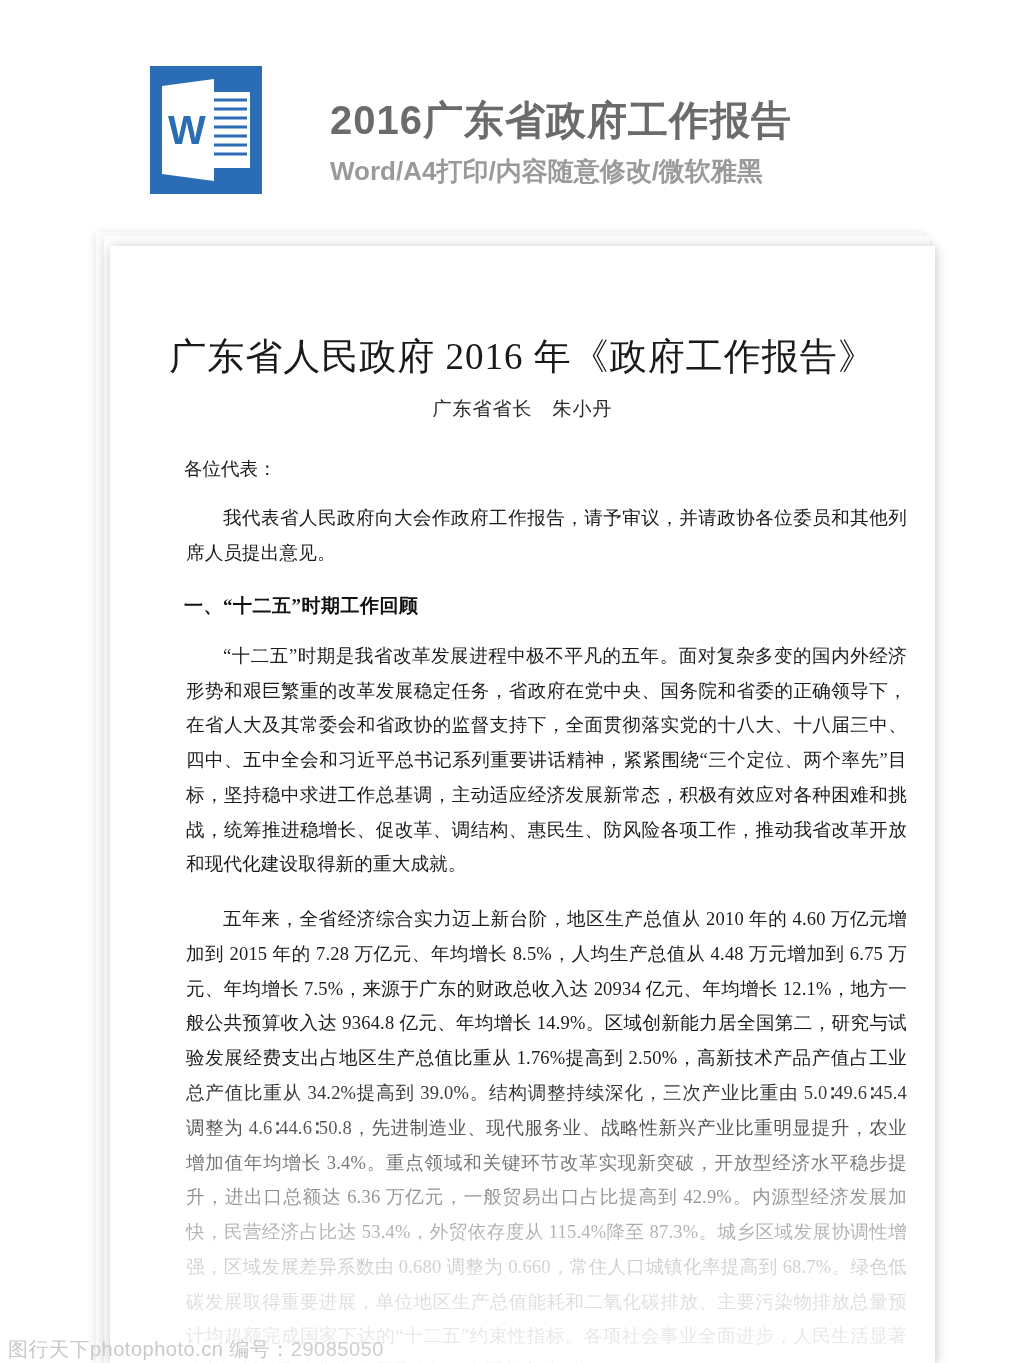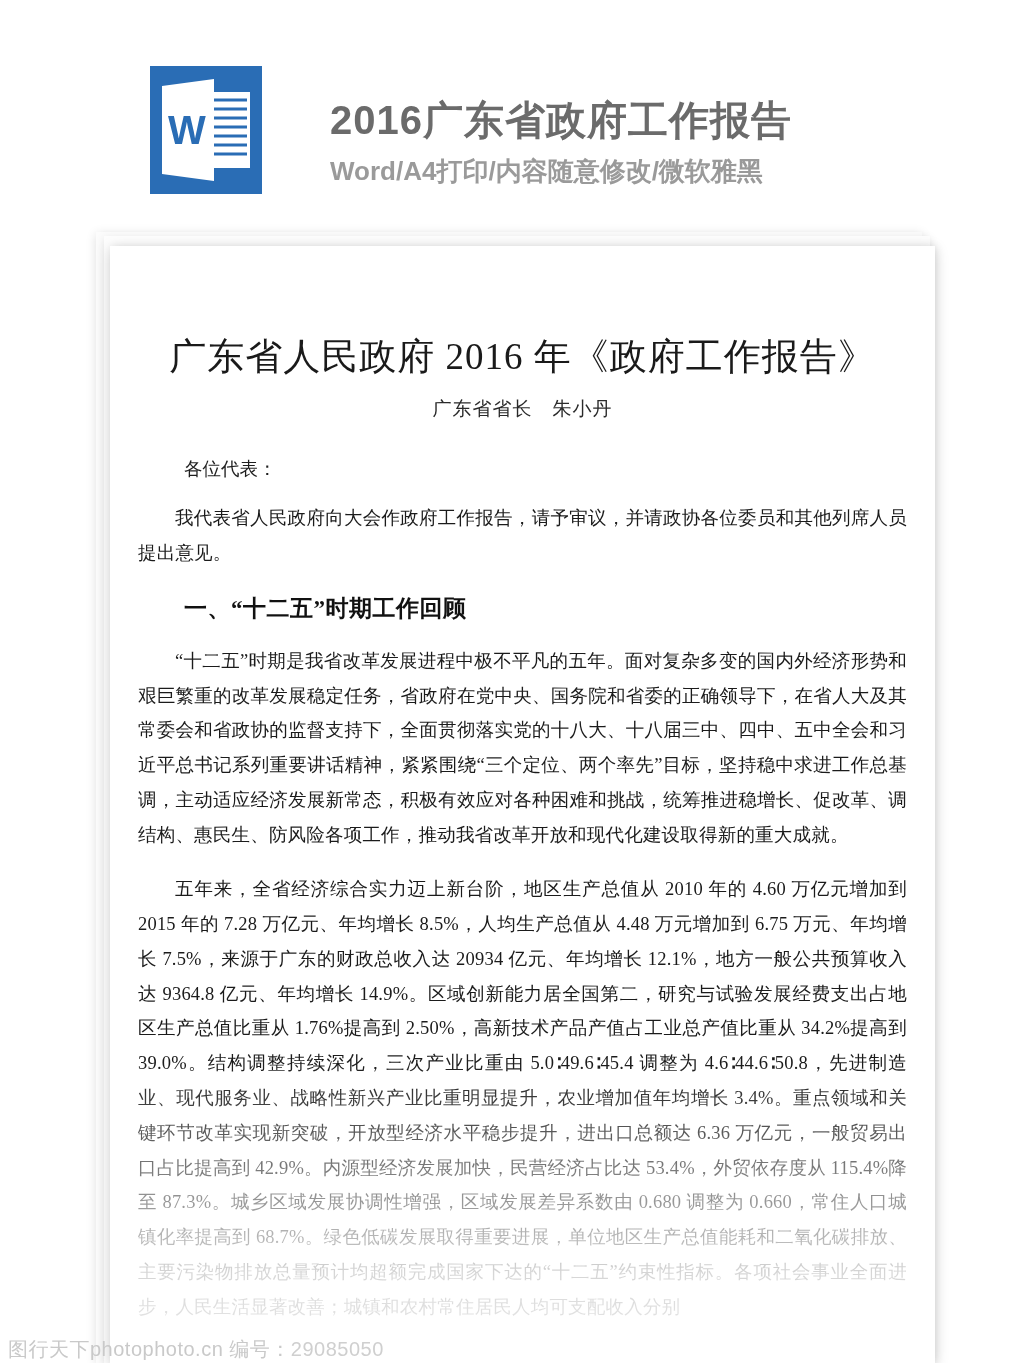--- a/index.html
+++ b/index.html
@@ -82,25 +82,26 @@
   }
   p.body {
     margin-top:20px;
     font-size:18.5px;
     line-height:1.88;
     color:#1b1b1b;
     text-indent:2em;
     text-align:justify;
     text-justify:inter-ideograph;
     letter-spacing:0.2px;
+    margin-left:48px;
   }
   h2.section {
     margin-top:22px;
     margin-left:46px;
-    font-size:23px;
+    font-size:19px;
     font-weight:700;
     color:#111;
     letter-spacing:0.5px;
   }
 
   
   .fade {
     position:absolute; left:0; bottom:0; width:825px; height:300px;
     background:linear-gradient(to bottom, rgba(255,255,255,0) 0%, rgba(255,255,255,0.45) 38%, rgba(255,255,255,0.82) 70%, rgba(255,255,255,0.93) 100%);
     pointer-events:none;

